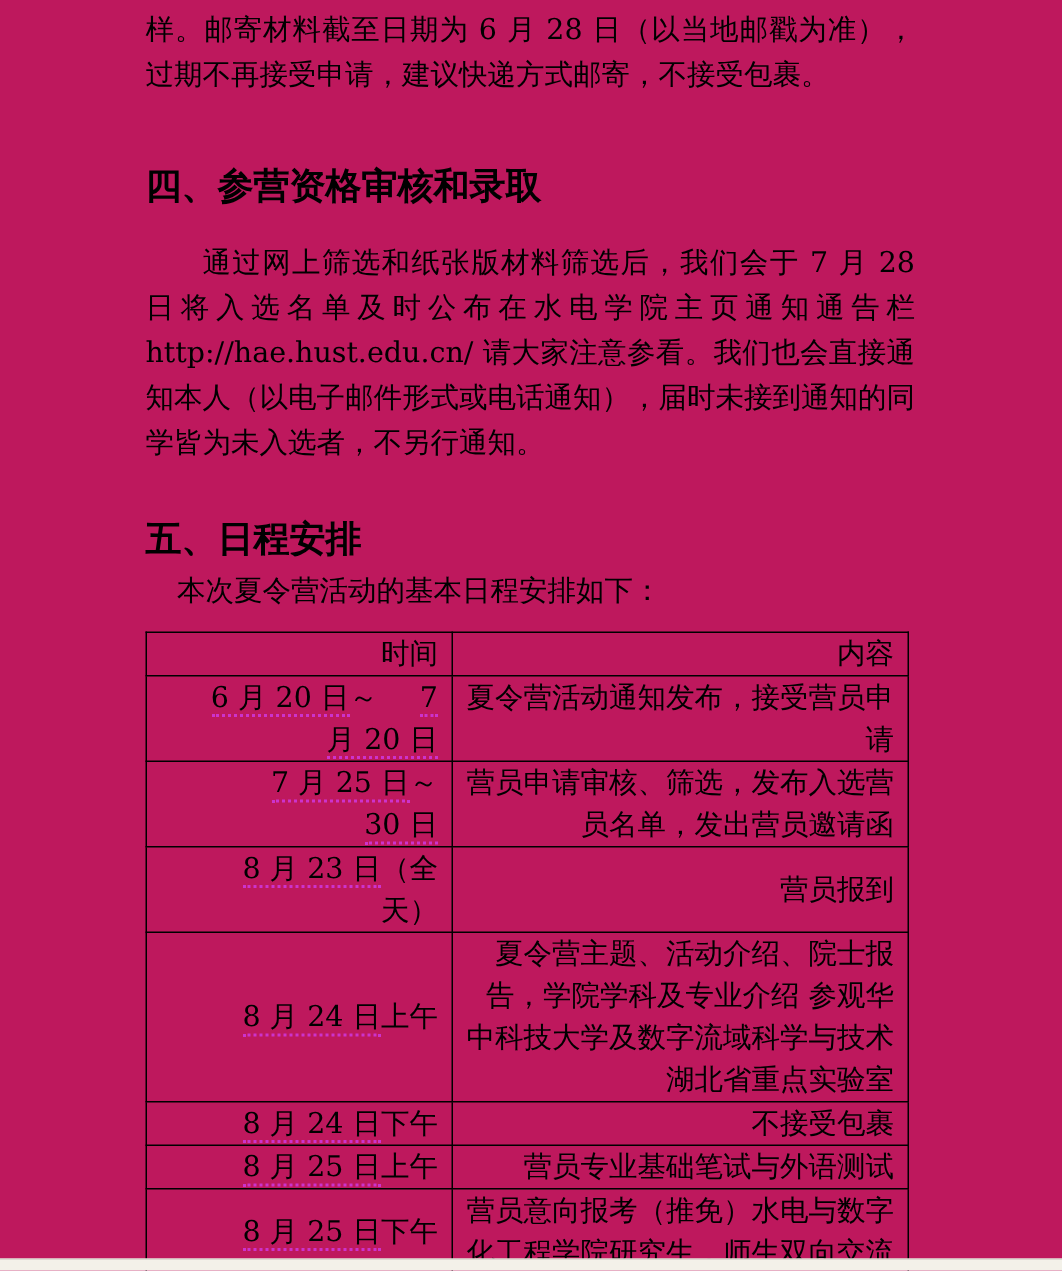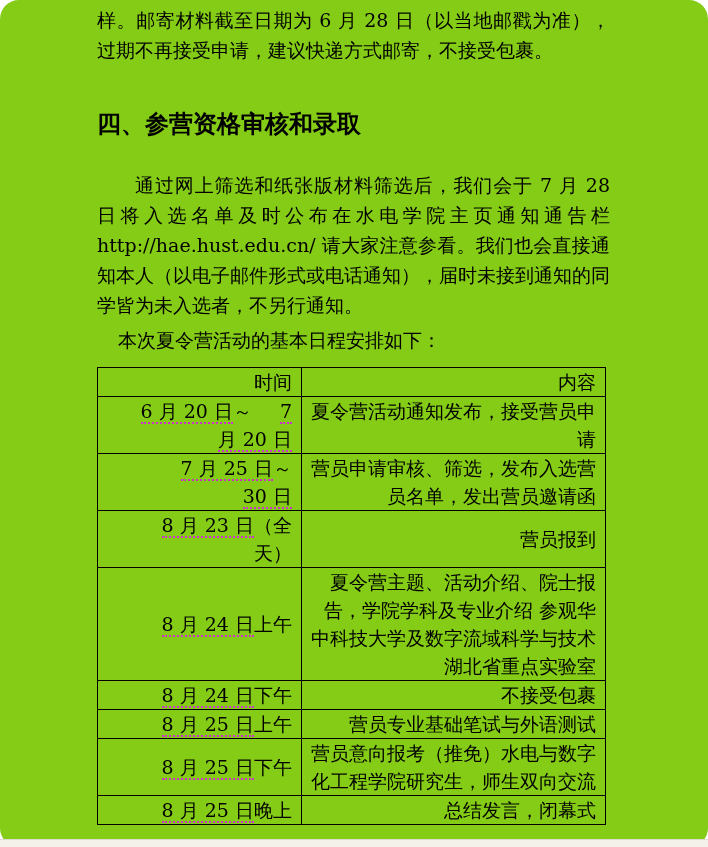--- a/index.html
+++ b/index.html
@@ -3,32 +3,32 @@
 <meta charset="utf-8">
 <style>
   html,body{margin:0;padding:0;background:#fff;}
   body{
     width:708px;height:847px;overflow:hidden;
     font-family:"DejaVu Serif","Liberation Serif",serif;
     color:#000;
   }
   .page{
     position:relative;width:708px;height:847px;box-sizing:border-box;
-    padding:5px 98px 0 97px;background:#84cc16;border-radius:19px;
+    padding:5px 98px 0 97px;background:#be185d;
   }
   .body-text{
     font-size:19px;line-height:30px;margin:0;
     text-align:justify;text-justify:inter-character;
   }
   .continued{margin-top:0;}
   .heading{
     font-size:24px;line-height:30px;font-weight:bold;margin:0;
   }
   .h-four{margin-top:44px;}
-  .p-review{margin-top:31px;text-indent:38px;}
+  .p-review{margin-top:21px;text-indent:38px;}
   .h-five{margin-top:34px;}
   .p-intro{margin-top:5px;text-indent:21px;text-align:left;}
   table.schedule{
     border-collapse:collapse;margin-top:12px;width:509px;table-layout:fixed;
     font-size:19px;
   }
   table.schedule th,table.schedule td{
     border:1px solid #000;padding:0 9px;line-height:28px;
     font-weight:normal;text-align:right;vertical-align:middle;
   }
@@ -48,20 +48,21 @@
 <body>
 
 <div class="page">
 
   <p class="body-text continued">样。邮寄材料截至日期为 6 月 28 日（以当地邮戳为准），过期不再接受申请，建议快递方式邮寄，不接受包裹。</p>
 
   <h2 class="heading h-four">四、参营资格审核和录取</h2>
 
   <p class="body-text p-review">通过网上筛选和纸张版材料筛选后，我们会于 7 月 28 日将入选名单及时公布在水电学院主页通知通告栏 http://hae.hust.edu.cn/ 请大家注意参看。我们也会直接通知本人（以电子邮件形式或电话通知），届时未接到通知的同学皆为未入选者，不另行通知。</p>
 
+  <h2 class="heading h-five">五、日程安排</h2>
 
   <p class="body-text p-intro">本次夏令营活动的基本日程安排如下：</p>
 
   <table class="schedule">
     <colgroup>
       <col class="time-col">
       <col>
     </colgroup>
     <thead>
       <tr>

